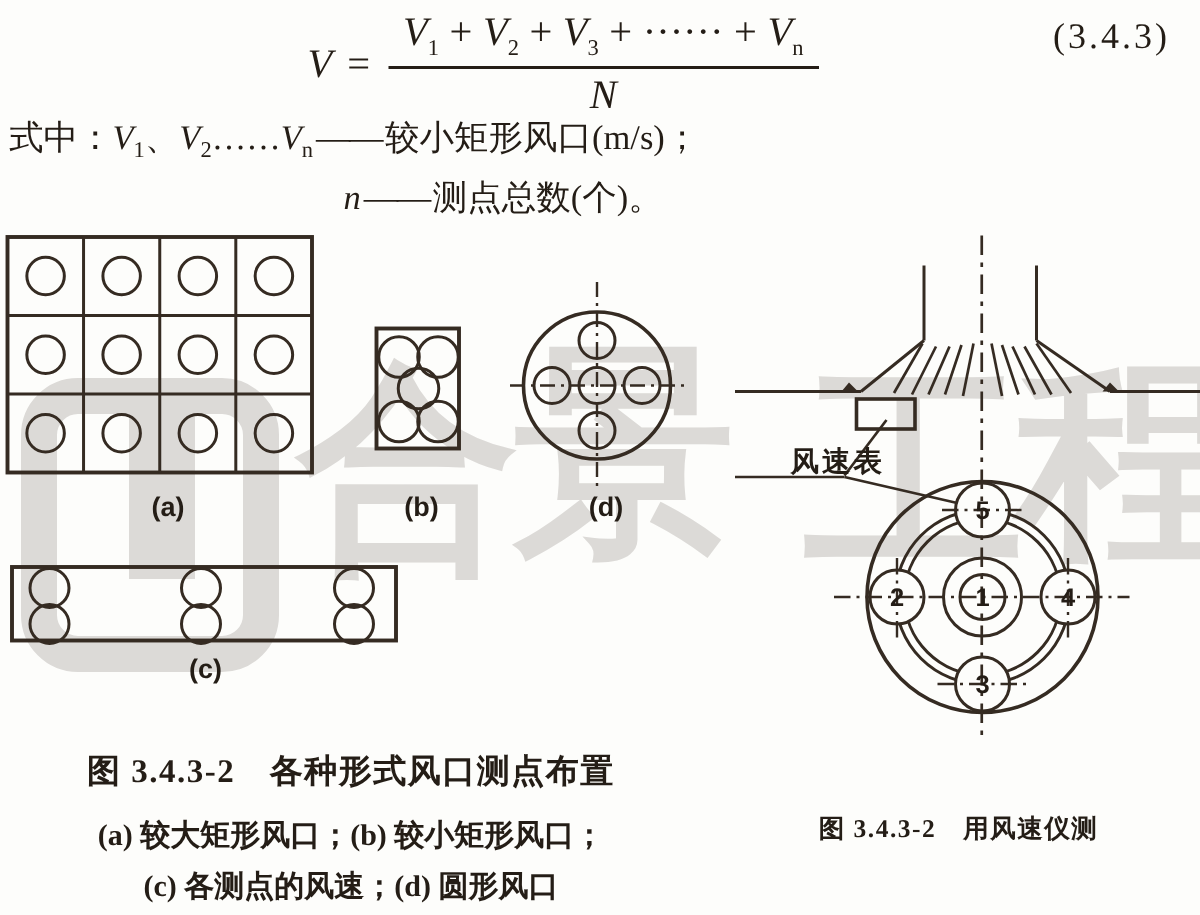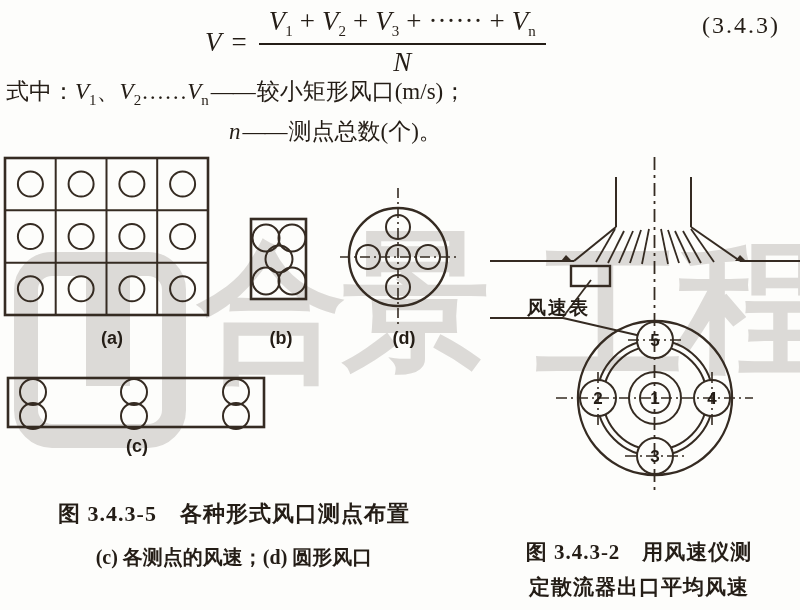--- a/index.html
+++ b/index.html
@@ -31,21 +31,21 @@
   .where1 .dash,.where2 .dash{letter-spacing:-1px;margin:0 2px;}
   
   svg.art{position:absolute;left:0;top:0;z-index:1;}
   .lbl{font-family:"Liberation Sans", sans-serif;font-weight:700;font-size:18px;fill:#241d16;}
   .num-lbl{font-family:"Liberation Sans", sans-serif;font-weight:700;font-size:17px;fill:#241d16;}
   
   .anemo-label{position:absolute;left:491px;top:295px;font-size:19px;font-weight:700;z-index:2;letter-spacing:2px;margin-left:36px;}
   .cap-left{position:absolute;left:8px;top:499px;width:452px;text-align:center;font-weight:700;z-index:2;}
   .cap-left .l1{font-size:22px;letter-spacing:1px;margin-bottom:11px;}
   .cap-left .l2,.cap-left .l3{font-size:20px;line-height:34px;}
-  .cap-right{position:absolute;left:478px;top:535px;width:322px;text-align:center;font-weight:700;font-size:21px;line-height:35px;z-index:2;letter-spacing:1px;}
+  .cap-right{position:absolute;left:478px;top:535px;width:322px;text-align:center;font-weight:700;font-size:17px;line-height:35px;z-index:2;letter-spacing:1px;}
 </style>
 </head>
 <body>
 
 <div>
   <div class="wm abs wm-logo"></div>
   <div class="wm abs wm-bar"></div>
   <span class="wm abs wm-char" style="left:198px;top:238px;">合</span>
   <span class="wm abs wm-char" style="left:342px;top:228px;">景</span>
   <span class="wm abs wm-char" style="left:536px;top:242px;">工</span>
@@ -192,20 +192,20 @@
   <text class="num-lbl" x="655" y="404" text-anchor="middle">1</text>
   <text class="num-lbl" x="598" y="404" text-anchor="middle">2</text>
   <text class="num-lbl" x="655" y="462" text-anchor="middle">3</text>
   <text class="num-lbl" x="712" y="404" text-anchor="middle">4</text>
   <text class="num-lbl" x="655" y="346" text-anchor="middle">5</text>
 </svg>
 
 <div class="anemo-label">风速表</div>
 
 <div class="cap-left">
-  <div class="l1">图 3.4.3-5　各种形式风口测点布置</div>
+  <div class="l1">图 3.4.3-2　各种形式风口测点布置</div>
+  <div class="l2">(a) 较大矩形风口；(b) 较小矩形风口；</div>
   <div class="l3">(c) 各测点的风速；(d) 圆形风口</div>
 </div>
 
 <div class="cap-right">
   <div>图 3.4.3-2　用风速仪测</div>
-  <div>定散流器出口平均风速</div>
 </div>
 
 </body></html>

